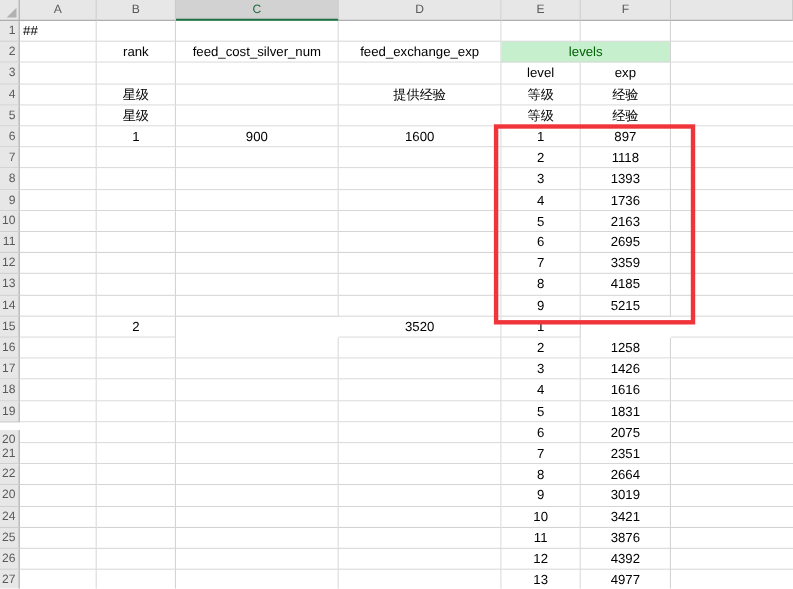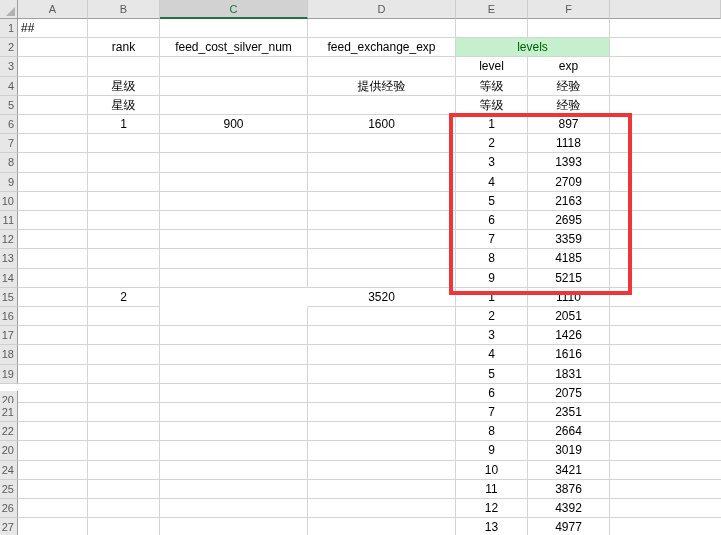--- a/index.html
+++ b/index.html
@@ -109,21 +109,21 @@
     <div class="cell" style="left: 308px; top: 153.4px; width: 148px; height: 19.2px; line-height: 19.2px;"></div>
     <div class="cell" style="left: 456px; top: 153.4px; width: 72px; height: 19.2px; line-height: 19.2px;">3</div>
     <div class="cell" style="left: 528px; top: 153.4px; width: 82px; height: 19.2px; line-height: 19.2px;">1393</div>
     <div class="cell noright" style="left: 610px; top: 153.4px; width: 111px; height: 19.2px; line-height: 19.2px;"></div>
     <div class="rowhdr" style="left: 0px; top: 172.6px; width: 18px; height: 19.2px; line-height: 19.2px;">9</div>
     <div class="cell" style="left: 18px; top: 172.6px; width: 70px; height: 19.2px; line-height: 19.2px;"></div>
     <div class="cell" style="left: 88px; top: 172.6px; width: 72px; height: 19.2px; line-height: 19.2px;"></div>
     <div class="cell" style="left: 160px; top: 172.6px; width: 148px; height: 19.2px; line-height: 19.2px;"></div>
     <div class="cell" style="left: 308px; top: 172.6px; width: 148px; height: 19.2px; line-height: 19.2px;"></div>
     <div class="cell" style="left: 456px; top: 172.6px; width: 72px; height: 19.2px; line-height: 19.2px;">4</div>
-    <div class="cell" style="left: 528px; top: 172.6px; width: 82px; height: 19.2px; line-height: 19.2px;">2709</div>
+    <div class="cell" style="left: 528px; top: 172.6px; width: 82px; height: 19.2px; line-height: 19.2px;">1736</div>
     <div class="cell noright" style="left: 610px; top: 172.6px; width: 111px; height: 19.2px; line-height: 19.2px;"></div>
     <div class="rowhdr" style="left: 0px; top: 191.8px; width: 18px; height: 19.2px; line-height: 19.2px;">10</div>
     <div class="cell" style="left: 18px; top: 191.8px; width: 70px; height: 19.2px; line-height: 19.2px;"></div>
     <div class="cell" style="left: 88px; top: 191.8px; width: 72px; height: 19.2px; line-height: 19.2px;"></div>
     <div class="cell" style="left: 160px; top: 191.8px; width: 148px; height: 19.2px; line-height: 19.2px;"></div>
     <div class="cell" style="left: 308px; top: 191.8px; width: 148px; height: 19.2px; line-height: 19.2px;"></div>
     <div class="cell" style="left: 456px; top: 191.8px; width: 72px; height: 19.2px; line-height: 19.2px;">5</div>
     <div class="cell" style="left: 528px; top: 191.8px; width: 82px; height: 19.2px; line-height: 19.2px;">2163</div>
     <div class="cell noright" style="left: 610px; top: 191.8px; width: 111px; height: 19.2px; line-height: 19.2px;"></div>
     <div class="rowhdr" style="left: 0px; top: 211px; width: 18px; height: 19.2px; line-height: 19.2px;">11</div>
@@ -156,29 +156,28 @@
     <div class="cell" style="left: 160px; top: 268.6px; width: 148px; height: 19.2px; line-height: 19.2px;"></div>
     <div class="cell" style="left: 308px; top: 268.6px; width: 148px; height: 19.2px; line-height: 19.2px;"></div>
     <div class="cell" style="left: 456px; top: 268.6px; width: 72px; height: 19.2px; line-height: 19.2px;">9</div>
     <div class="cell" style="left: 528px; top: 268.6px; width: 82px; height: 19.2px; line-height: 19.2px;">5215</div>
     <div class="cell noright" style="left: 610px; top: 268.6px; width: 111px; height: 19.2px; line-height: 19.2px;"></div>
     <div class="rowhdr" style="left: 0px; top: 287.8px; width: 18px; height: 19.2px; line-height: 19.2px;">15</div>
     <div class="cell" style="left: 18px; top: 287.8px; width: 70px; height: 19.2px; line-height: 19.2px;"></div>
     <div class="cell" style="left: 88px; top: 287.8px; width: 72px; height: 19.2px; line-height: 19.2px;">2</div>
     <div class="cell" style="left: 308px; top: 287.8px; width: 148px; height: 19.2px; line-height: 19.2px;">3520</div>
     <div class="cell" style="left: 456px; top: 287.8px; width: 72px; height: 19.2px; line-height: 19.2px;">1</div>
-    <div class="cell" style="left: 528px; top: 287.8px; width: 82px; height: 19.2px; line-height: 19.2px;">1110</div>
     <div class="cell noright" style="left: 610px; top: 287.8px; width: 111px; height: 19.2px; line-height: 19.2px;"></div>
     <div class="rowhdr" style="left: 0px; top: 307px; width: 18px; height: 19.2px; line-height: 19.2px;">16</div>
     <div class="cell" style="left: 18px; top: 307px; width: 70px; height: 19.2px; line-height: 19.2px;"></div>
     <div class="cell" style="left: 88px; top: 307px; width: 72px; height: 19.2px; line-height: 19.2px;"></div>
     <div class="cell" style="left: 160px; top: 307px; width: 148px; height: 19.2px; line-height: 19.2px;"></div>
     <div class="cell" style="left: 308px; top: 307px; width: 148px; height: 19.2px; line-height: 19.2px;"></div>
     <div class="cell" style="left: 456px; top: 307px; width: 72px; height: 19.2px; line-height: 19.2px;">2</div>
-    <div class="cell" style="left: 528px; top: 307px; width: 82px; height: 19.2px; line-height: 19.2px;">2051</div>
+    <div class="cell" style="left: 528px; top: 307px; width: 82px; height: 19.2px; line-height: 19.2px;">1258</div>
     <div class="cell noright" style="left: 610px; top: 307px; width: 111px; height: 19.2px; line-height: 19.2px;"></div>
     <div class="rowhdr" style="left: 0px; top: 326.2px; width: 18px; height: 19.2px; line-height: 19.2px;">17</div>
     <div class="cell" style="left: 18px; top: 326.2px; width: 70px; height: 19.2px; line-height: 19.2px;"></div>
     <div class="cell" style="left: 88px; top: 326.2px; width: 72px; height: 19.2px; line-height: 19.2px;"></div>
     <div class="cell" style="left: 160px; top: 326.2px; width: 148px; height: 19.2px; line-height: 19.2px;"></div>
     <div class="cell" style="left: 308px; top: 326.2px; width: 148px; height: 19.2px; line-height: 19.2px;"></div>
     <div class="cell" style="left: 456px; top: 326.2px; width: 72px; height: 19.2px; line-height: 19.2px;">3</div>
     <div class="cell" style="left: 528px; top: 326.2px; width: 82px; height: 19.2px; line-height: 19.2px;">1426</div>
     <div class="cell noright" style="left: 610px; top: 326.2px; width: 111px; height: 19.2px; line-height: 19.2px;"></div>
     <div class="rowhdr" style="left: 0px; top: 345.4px; width: 18px; height: 19.2px; line-height: 19.2px;">18</div>

